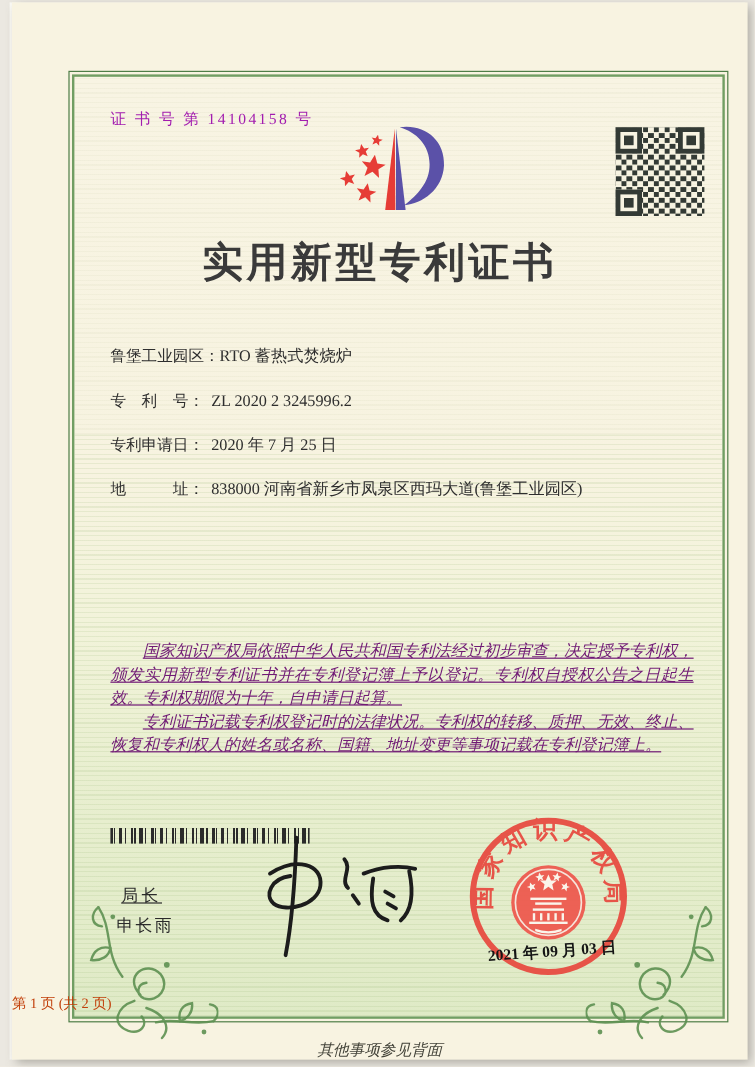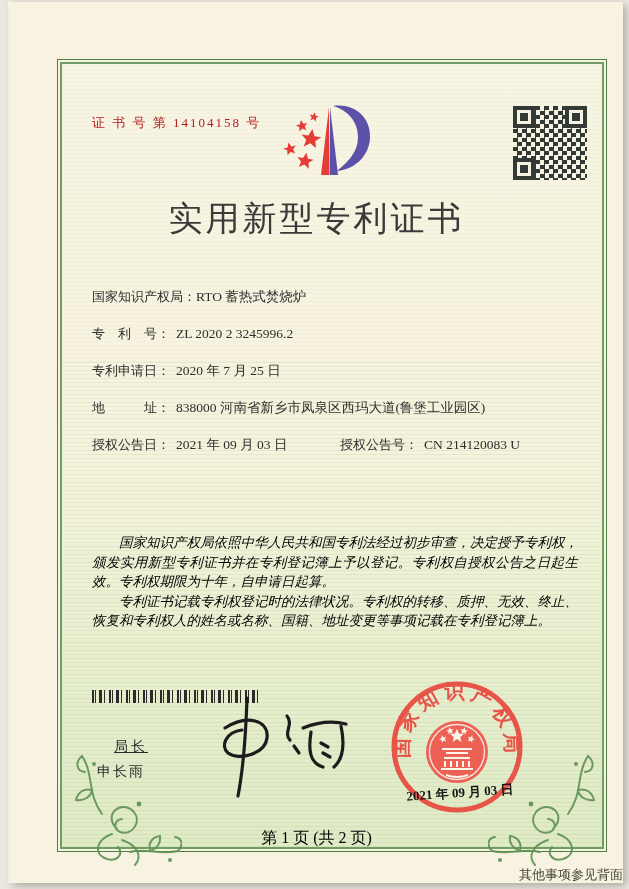--- a/index.html
+++ b/index.html
@@ -26,65 +26,65 @@
   .texture{
     position:absolute; left:0; right:0; top:38%; bottom:0;
     background:repeating-linear-gradient(0deg, rgba(140,175,105,.20) 0 1px, rgba(255,255,255,0) 1px 4px);
     opacity:.75;
   }
   .texture-top{
     position:absolute; left:0; right:0; top:0; height:38%;
     background:repeating-linear-gradient(0deg, rgba(160,170,120,.07) 0 1px, rgba(255,255,255,0) 1px 4px);
   }
 
-  .cert-no{ position:absolute; left:82px; top:112px; font-size:13px; letter-spacing:2px; color:#b91c1c; }
+  .cert-no{ position:absolute; left:82px; top:88px; font-size:13px; letter-spacing:2px; color:#a21caf; }
 
   .logo{ position:absolute; left:270px; top:98px; }
   .qr{
     position:absolute; left:503px; top:104px; width:74px; height:74px;
     background:conic-gradient(#333a35 25%, transparent 0 50%, #333a35 0 75%, transparent 0) 0 0/ 9px 9px;
   }
   .qr .finder{ position:absolute; width:22px; height:22px; border:4px solid #333a35; background:#f7f3e2; }
   .qr .finder::after{ content:""; position:absolute; inset:3px; background:#333a35; }
   .qr .f-tl{ left:0; top:0; } .qr .f-tr{ right:0; top:0; } .qr .f-bl{ left:0; bottom:0; }
 
   .title{
     position:absolute; left:0; right:0; top:194px; text-align:center;
-    font-size:34px; font-weight:400; letter-spacing:3px; color:#3a3a3a;
+    font-size:34px; font-weight:700; letter-spacing:3px; color:#3a3a3a;
   }
 
   .fields{ position:absolute; left:82px; top:286px; width:500px; }
   .frow{ height:37px; font-size:13.5px; color:#2e2e2e; white-space:nowrap; }
   .frow .lab{ display:inline-block; min-width:84px; font-size:13px; white-space:pre; }
   .frow .pair2{ position:absolute; left:248px; }
 
   .paras{
     position:absolute; left:82px; top:531px; width:486px;
-    font-size:13.5px; line-height:19.5px; color:#000000;
-    text-align:justify; font-style:italic;
+    font-size:13.5px; line-height:19.5px; color:#701a75;
+    text-align:justify; font-style:italic;text-decoration:underline;
   }
   .paras p{ text-indent:2em; }
 
   .barcode{
     position:absolute; left:82px; top:688px; width:166px; height:13px;
     background:repeating-linear-gradient(90deg,#2b2b2b 0 2px,transparent 2px 3px,#2b2b2b 3px 4px,transparent 4px 7px,#2b2b2b 7px 10px,transparent 10px 12px,#2b2b2b 12px 13px,transparent 13px 17px);
   }
 
-  .director-title{ position:absolute; left:104px; top:736px; font-size:14px; letter-spacing:3px; color:#2b2b2b; font-family:"Liberation Sans",sans-serif;text-decoration:underline; }
+  .director-title{ position:absolute; left:91px; top:736px; font-size:14px; letter-spacing:3px; color:#2b2b2b; font-family:"Liberation Sans",sans-serif;text-decoration:underline; }
   .director-name { position:absolute; left:87px; top:761px; font-size:14px; letter-spacing:2px; color:#2b2b2b; font-family:"Liberation Sans",sans-serif;text-align:center; }
   .sig{ position:absolute; left:185px; top:688px; }
 
   .seal{ position:absolute; left:372px; top:670px; }
   .seal-date{
     position:absolute; left:382px; top:782px; width:136px; text-align:center;
     font-size:13px; font-weight:700; color:#151515; transform:rotate(-4deg);
   }
 
-  .page-num{ position:absolute; left:0; right:0; top:826px; text-align:center; font-size:16px; color:#000000; }
-  .back-note{ position:absolute; left:0; right:0; top:864px; text-align:right; font-size:13px; color:#44443a; }
+  .page-num{ position:absolute; left:0; right:0; top:826px; text-align:left; font-size:12px; color:#c2410c; }
+  .back-note{ position:absolute; left:0; right:0; top:864px; text-align:center; font-size:13px; color:#44443a; font-style:italic; }
 
   .orn{ position:absolute; top:742px; }
   .orn-left{ left:32px; }
   .orn-right{ left:478px; transform:scaleX(-1); }
 </style>
 </head>
 <body>
 
 <svg width="0" height="0" style="position:absolute">
   <defs>
@@ -119,34 +119,30 @@
   <div class="qr">
     <span class="finder f-tl"></span>
     <span class="finder f-tr"></span>
     <span class="finder f-bl"></span>
   </div>
 
   <div class="title">实用新型专利证书</div>
 
   <div class="fields">
     <div class="frow">
-      <span class="lab">国家知识产权局：</span><span class="val">RTO 蓄热式焚烧炉</span>
+      <span class="lab">鲁堡工业园区：</span><span class="val">RTO 蓄热式焚烧炉</span>
     </div>
     <div class="frow">
       <span class="lab">专　利　号：</span><span class="val">ZL 2020 2 3245996.2</span>
     </div>
     <div class="frow">
       <span class="lab">专利申请日：</span><span class="val">2020 年 7 月 25 日</span>
     </div>
     <div class="frow">
       <span class="lab">地　　　址：</span><span class="val">838000 河南省新乡市凤泉区西玛大道(鲁堡工业园区)</span>
-    </div>
-    <div class="frow" style="position:relative">
-      <span class="lab">授权公告日：</span><span class="val">2021 年 09 月 03 日</span>
-      <span class="pair2"><span class="lab">授权公告号：</span><span class="val">CN 214120083 U</span></span>
     </div>
   </div>
 
   <div class="paras">
     <p>国家知识产权局依照中华人民共和国专利法经过初步审查，决定授予专利权，颁发实用新型专利证书并在专利登记簿上予以登记。专利权自授权公告之日起生效。专利权期限为十年，自申请日起算。</p>
     <p>专利证书记载专利权登记时的法律状况。专利权的转移、质押、无效、终止、恢复和专利权人的姓名或名称、国籍、地址变更等事项记载在专利登记簿上。</p>
   </div>
 
   <div class="barcode"></div>
 

